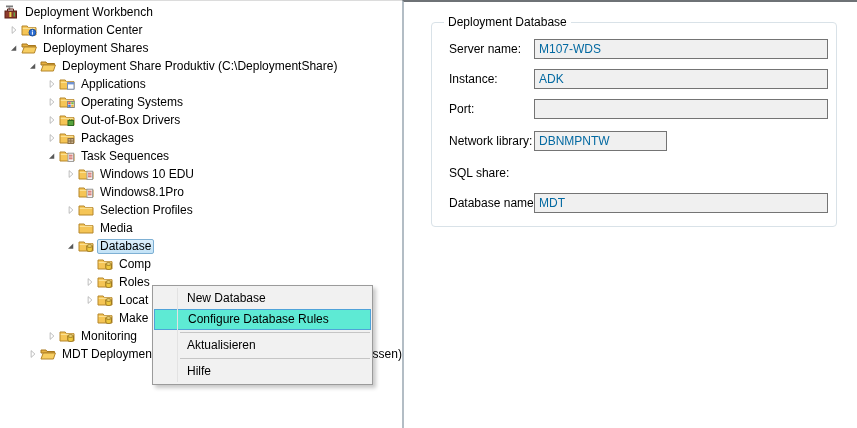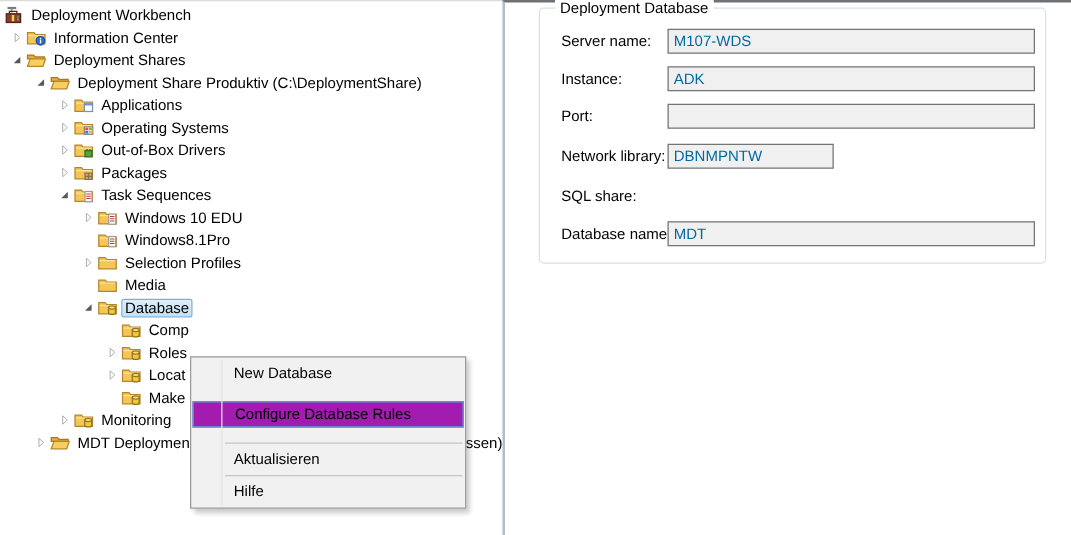--- a/index.html
+++ b/index.html
@@ -28,32 +28,32 @@
   
   .context-menu{
     position:absolute;left:152px;top:285px;width:221px;z-index:10;
     background:#F1F1F1;border:1px solid #9B9B9B;
     box-shadow:3px 3px 4px rgba(0,0,0,0.22);
     box-sizing:border-box;padding:2px 0;
   }
   .menu-gutter-line{position:absolute;left:24px;top:2px;bottom:2px;width:1px;background:#E2E2E2;}
   .menu-item{height:21px;line-height:21px;padding-left:34px;cursor:default;}
   .menu-item.highlighted{
-    background:#a21caf;border:1px solid #4FA3D9;box-sizing:border-box;
-    margin:12px 1px;padding-left:33px;line-height:19px;
+    background:#5eead4;border:1px solid #4FA3D9;box-sizing:border-box;
+    margin:0 1px;padding-left:33px;line-height:19px;
   }
   .menu-sep{height:1px;background:#C5C5C5;margin:2px 2px 2px 27px;}
   
   .right-pane{
     position:absolute;left:402px;top:0;width:455px;height:428px;
     background:#fff;border-left:2px solid #B3BdC5;border-top:2px solid #6E7276;
     box-sizing:border-box;
   }
   .group-box{
-    position:absolute;left:27px;top:4px;width:404px;height:203px;
+    position:absolute;left:27px;top:20px;width:404px;height:203px;
     border:1px solid #D9E2E8;border-radius:4px;
   }
   .group-title{
     position:absolute;left:12px;top:-8px;background:#fff;padding:0 4px;
   }
   .field-row{position:absolute;left:0;width:100%;height:36px;}
   .field-label{position:absolute;left:17px;top:3px;}
   .field-input{
     position:absolute;left:102px;top:0;width:294px;height:20px;box-sizing:border-box;
     border:1px solid #747474;background:#F0F0F0;color:#0369a1;

